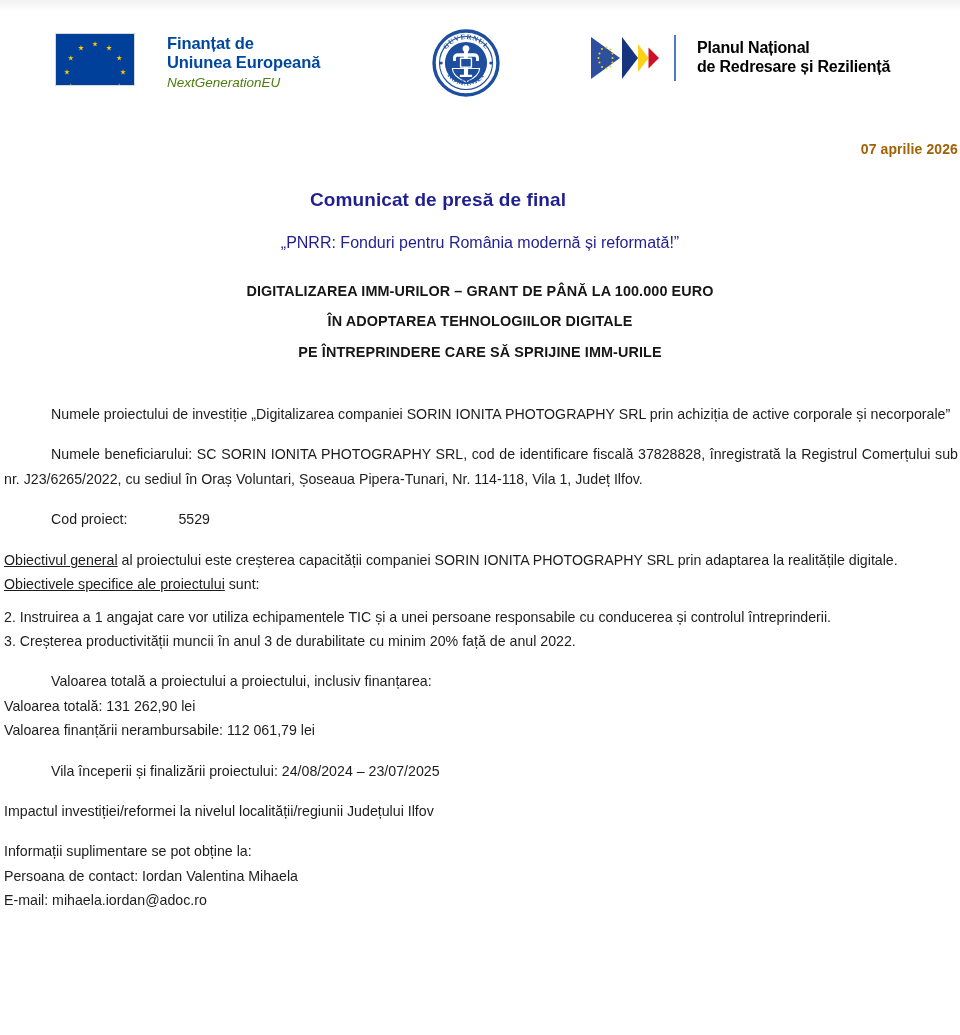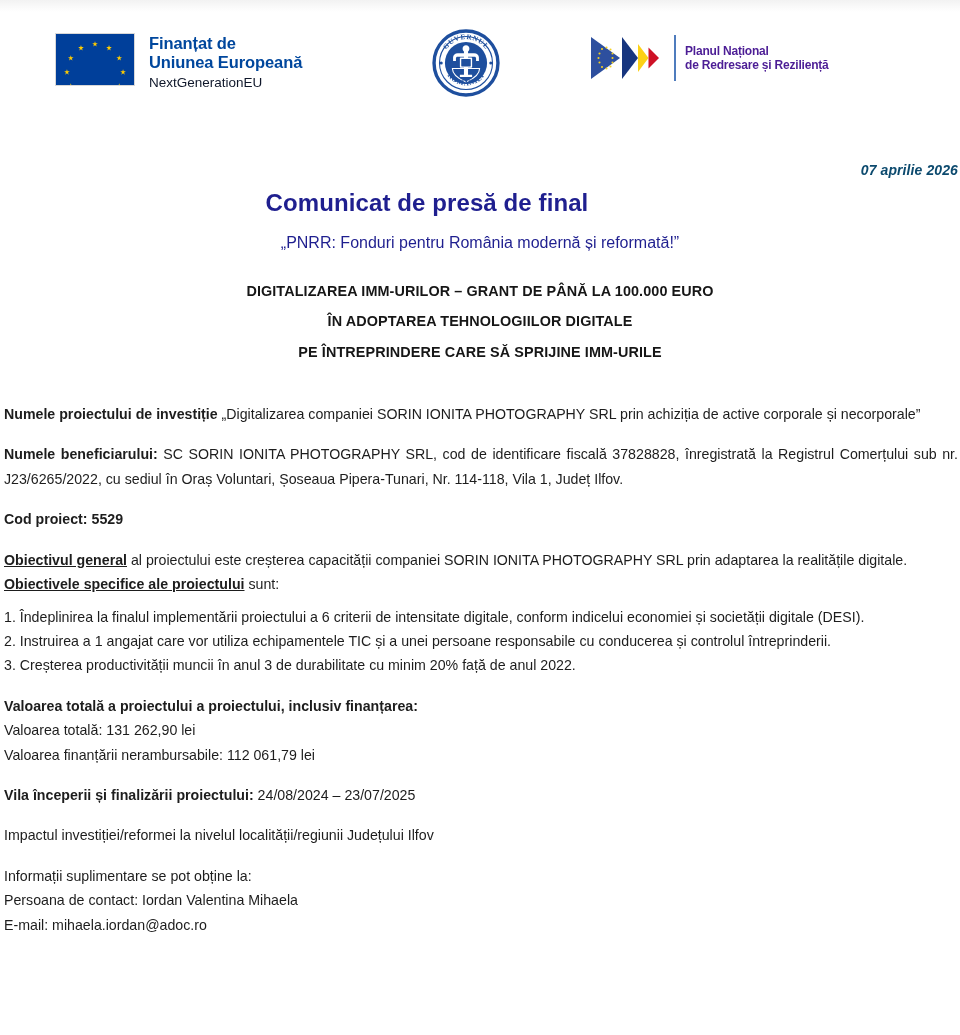--- a/index.html
+++ b/index.html
@@ -51,36 +51,37 @@
     width: 80px;
     height: 53px;
     background: #003f9a;
     border: 1px solid #d8d8d8;
     position: relative;
     box-sizing: border-box;
     flex: none;
   }
   .eu-flag svg { display: block; width: 100%; height: 100%; }
   .eu-text {
-    margin-left: 14px;
+    margin-left: 32px;
     line-height: 1.16;
     padding-top: 1px;
   }
   .eu-text .l1 {
     color: #00479d;
     font-weight: bold;
     font-size: 16.5px;
     letter-spacing: -0.1px;
     white-space: nowrap;
   }
   .eu-text .l3 {
-    color: #0f172a;
+    color: #4d7c0f;
     font-size: 13.5px;
     margin-top: 3px;
     white-space: nowrap;
+    font-style: italic;
   }
 
   
   .gov-logo {
     position: absolute;
     left: 432px;
     top: 7px;
     width: 68px;
     height: 68px;
   }
@@ -98,50 +99,50 @@
   .pnrr-arrows svg { display: block; }
   .pnrr-divider {
     width: 2px;
     height: 46px;
     background: #4f7cbd;
     margin-left: 6px;
     margin-right: 9px;
     flex: none;
   }
   .pnrr-text {
-    color: #4c1d95;
-    font-weight: bold;
-    font-size: 12px;
+    color: #000000;
+    font-weight: bold;
+    font-size: 16px;
     line-height: 1.17;
     letter-spacing: -0.2px;
     white-space: nowrap;
+    margin-left: 12px;
   }
 
   
   .doc-date {
     position: absolute;
-    top: 162px;
+    top: 141px;
     right: 2px;
-    font-style: italic;
     font-weight: bold;
     font-size: 14px;
-    color: #0c4a6e;
+    color: #a16207;
     letter-spacing: 0.1px;
   }
 
   
   .title-main {
     position: absolute;
     top: 189px;
-    left: 1px;
+    left: 12px;
     width: 852px;
     text-align: center;
     color: #1f1f8f;
     font-weight: bold;
-    font-size: 24px;
+    font-size: 19px;
     letter-spacing: 0.1px;
   }
   .title-sub {
     position: absolute;
     top: 234px;
     left: 0;
     width: 960px;
     text-align: center;
     color: #1f1f8f;
     font-size: 16px;
@@ -167,22 +168,22 @@
     width: 954px;
     font-size: 14.2px;
     line-height: 1.72;
     color: #1d1d1d;
   }
   .p { margin: 0 0 0 0; text-align: justify; }
   .p.tight { margin-bottom: 0; }
   .p.gap-sm { margin-bottom: 8px; }
   .p.gap-md { margin-bottom: 16px; }
   .p.left { text-align: left; }
-  b, .b { font-weight: bold; }
-  .u { text-decoration: underline; font-weight: bold; }
+  b, .b { font-weight: normal; margin-left: 47px; }
+  .u { text-decoration: underline; font-weight: normal; }
 </style>
 </head>
 <body>
 
 <div class="page">
 
   <div class="top-strip"></div>
 
   <div class="logo-bar">
 
@@ -323,21 +324,20 @@
     </p>
 
     <p class="p tight">
       <span class="u">Obiectivul general</span><span> al proiectului este creșterea capacității companiei SORIN IONITA PHOTOGRAPHY SRL prin adaptarea la realitățile digitale.</span>
     </p>
 
     <p class="p left gap-sm">
       <span class="u">Obiectivele specifice ale proiectului</span><span> sunt:</span>
     </p>
 
-    <p class="p tight">1. Îndeplinirea la finalul implementării proiectului a 6 criterii de intensitate digitale, conform indicelui economiei și societății digitale (DESI).</p>
     <p class="p tight">2. Instruirea a 1 angajat care vor utiliza echipamentele TIC și a unei persoane responsabile cu conducerea și controlul întreprinderii.</p>
     <p class="p left gap-md">3. Creșterea productivității muncii în anul 3 de durabilitate cu minim 20% față de anul 2022.</p>
 
     <p class="p left tight">
       <b>Valoarea totală a proiectului a proiectului, inclusiv finanțarea:</b>
     </p>
     <p class="p left tight">Valoarea totală: 131 262,90 lei</p>
     <p class="p left gap-md">Valoarea finanțării nerambursabile: 112 061,79 lei</p>
 
     <p class="p left gap-md">

